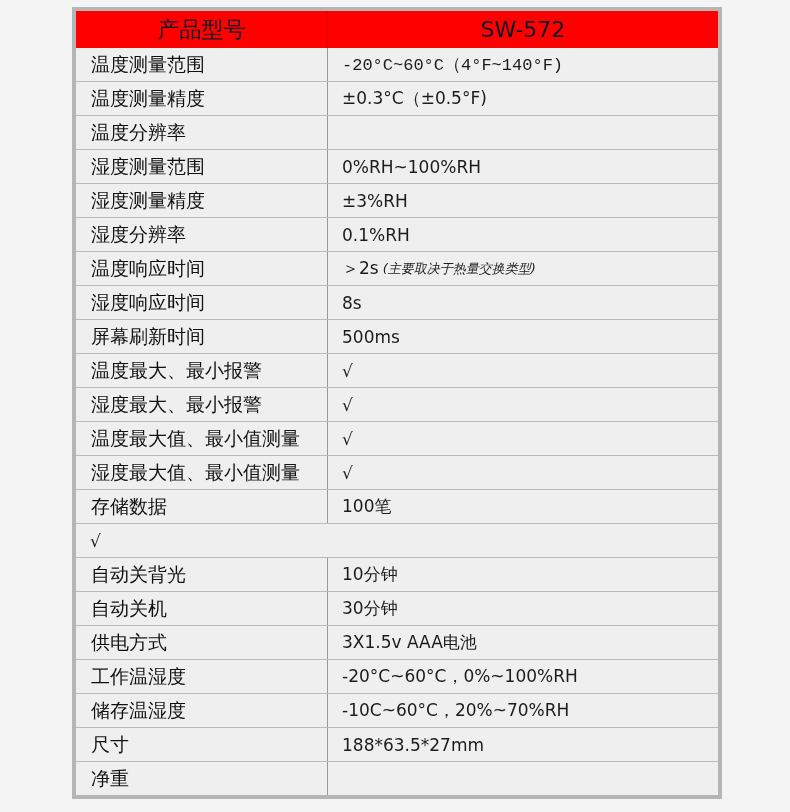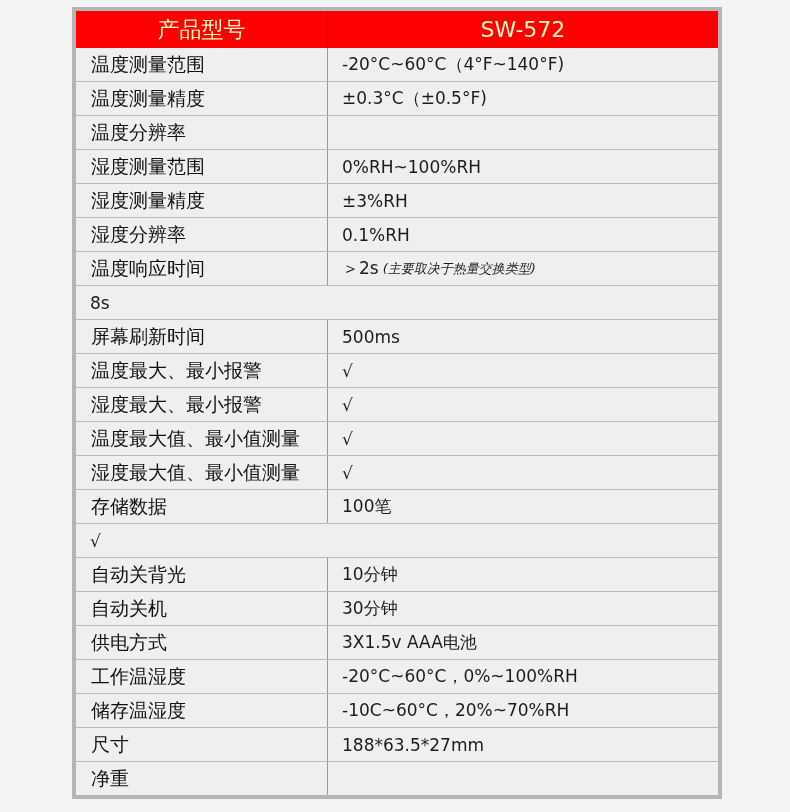--- a/index.html
+++ b/index.html
@@ -5,37 +5,37 @@
   html, body { margin:0; padding:0; }
   body {
     width:790px; height:812px; background:#f4f4f4; position:relative; overflow:hidden;
     font-family:"DejaVu Sans","Liberation Sans",sans-serif;
   }
   .table-frame {
     position:absolute; left:72px; top:7px; width:642px;
     border:4px solid #b5b5b5; background:#efefef;
   }
   .header-row {
-    display:flex; height:37px; background:#ff0000; color:#fef9c3;
+    display:flex; height:37px; background:#ff0000; color:#0f172a;
     font-size:22px; align-items:center;
   }
   .header-row .c1 { width:251px; text-align:center; border-right:1px solid #d00000; height:100%; display:flex; align-items:center; justify-content:center; }
   .header-row .c2 { flex:1; text-align:center; }
   .row { display:flex; height:33px; border-top:1px solid #b9b9b9; }
   .row:first-of-type { border-top:none; }
   .cell-label {
     width:236px; padding-left:15px; border-right:1px solid #9a9a9a;
     font-size:19px; color:#111; display:flex; align-items:center; font-weight:500;
   }
   .cell-value {
     flex:1; padding-left:14px; font-size:17px; color:#1c1c1c;
     display:flex; align-items:center; white-space:nowrap; overflow:hidden;
   }
   .cell-value .note { font-size:13px; margin-left:4px;font-style:italic; }
-  .body-rows .row:first-child { border-top:none; }
+  .body-rows .row:first-child { border-top:none;font-family:Liberation Mono, monospace; }
 </style>
 </head>
 <body>
 
 <div class="table-frame">
   <div class="header-row">
     <div class="c1">产品型号</div>
     <div class="c2">SW-572</div>
   </div>
   <div class="body-rows" id="rows">
@@ -78,20 +78,21 @@
         </div>
       </div>
       <div class="row">
         <div class="cell-label">温度响应时间</div>
         <div class="cell-value">
           <span>＞2s</span>
           <span class="note">(主要取决于热量交换类型)</span>
         </div>
       </div>
       <div class="row">
+        <div class="cell-label">湿度响应时间</div>
         <div class="cell-value">
           <span>8s</span>
         </div>
       </div>
       <div class="row">
         <div class="cell-label">屏幕刷新时间</div>
         <div class="cell-value">
           <span>500ms</span>
           <span class="note"></span>
         </div>

